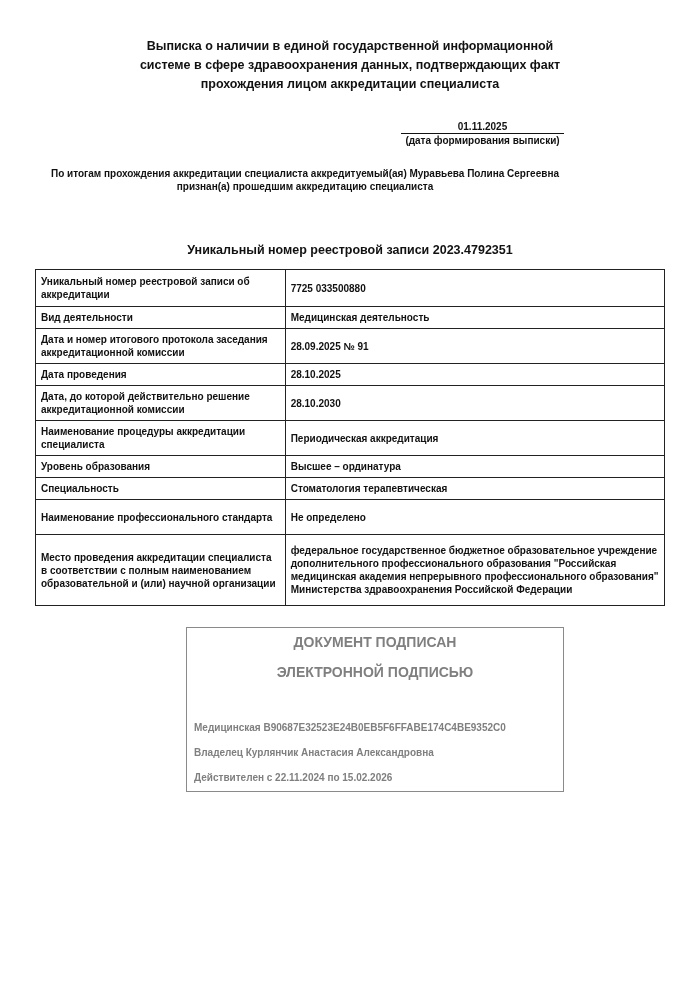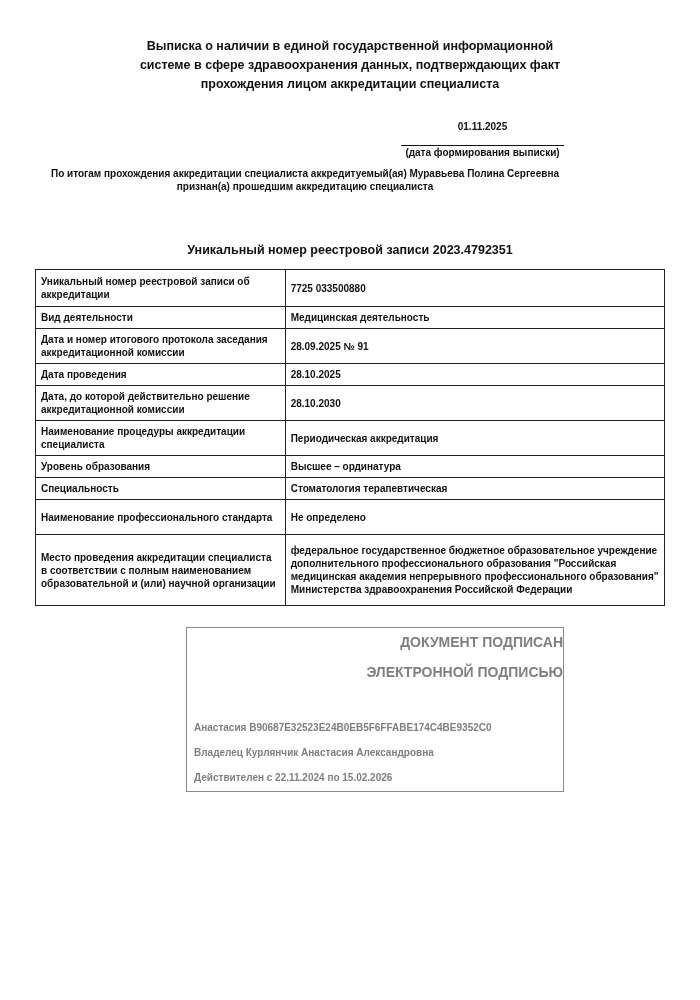--- a/index.html
+++ b/index.html
@@ -15,21 +15,21 @@
     .title {
       position: absolute; left: 100px; top: 37px; width: 500px;
       text-align: center; font-weight: bold; font-size: 12.5px; line-height: 19px;
     }
     .title div { white-space: nowrap; text-align: center; }
 
     .date-block {
       position: absolute; left: 401px; top: 120px; width: 163px;
       text-align: center; font-weight: bold; font-size: 10px;
     }
-    .date-value { line-height: 13px; border-bottom: 1.3px solid #111; padding-bottom: 12px; }
+    .date-value { line-height: 13px; border-bottom: 1.3px solid #111; padding-bottom: 0px; }
     .date-caption { line-height: 14px; white-space: nowrap; }
 
     .result-text {
       position: absolute; left: 20px; top: 167px; width: 570px;
       text-align: center; font-weight: bold; font-size: 10px; line-height: 13px;
     }
     .result-text div { white-space: nowrap; text-align: center; }
 
     .section-heading {
       position: absolute; left: 150px; top: 220px; width: 400px;
@@ -53,21 +53,21 @@
     }
     table.info td.label { width: 250px; }
     table.info td.value { width: 380px; }
 
     .signature {
       position: absolute; left: 186px; top: 627px; width: 378px; height: 165px;
       border: 1.5px solid #8a8a8a;
       color: #7f7f7f;
     }
     .sig-title {
-      position: absolute; left: 0; width: 100%; text-align: right;
+      position: absolute; left: 0; width: 100%; text-align: center;
       font-weight: bold; font-size: 14px;
     }
     .sig-line {
       position: absolute; left: 7px; font-weight: bold; font-size: 10px; white-space: nowrap;
     }
   </style>
 </head>
 <body>
 
 <div class="page">
@@ -131,18 +131,18 @@
       <tr style="height:71px">
         <td class="label">Место проведения аккредитации специалиста в соответствии с полным наименованием образовательной и (или) научной организации</td>
         <td class="value">федеральное государственное бюджетное образовательное учреждение дополнительного профессионального образования "Российская медицинская академия непрерывного профессионального образования" Министерства здравоохранения Российской Федерации</td>
       </tr>
     </tbody>
   </table>
 
   <div class="signature">
     <div class="sig-title" style="top:6px">ДОКУМЕНТ ПОДПИСАН</div>
     <div class="sig-title" style="top:36px">ЭЛЕКТРОННОЙ ПОДПИСЬЮ</div>
-    <div class="sig-line" style="top:94px">Анастасия B90687E32523E24B0EB5F6FFABE174C4BE9352C0</div>
+    <div class="sig-line" style="top:94px">Медицинская B90687E32523E24B0EB5F6FFABE174C4BE9352C0</div>
     <div class="sig-line" style="top:119px">Владелец Курлянчик Анастасия Александровна</div>
     <div class="sig-line" style="top:144px">Действителен с 22.11.2024 по 15.02.2026</div>
   </div>
 
 </div>
 
 </body></html>

